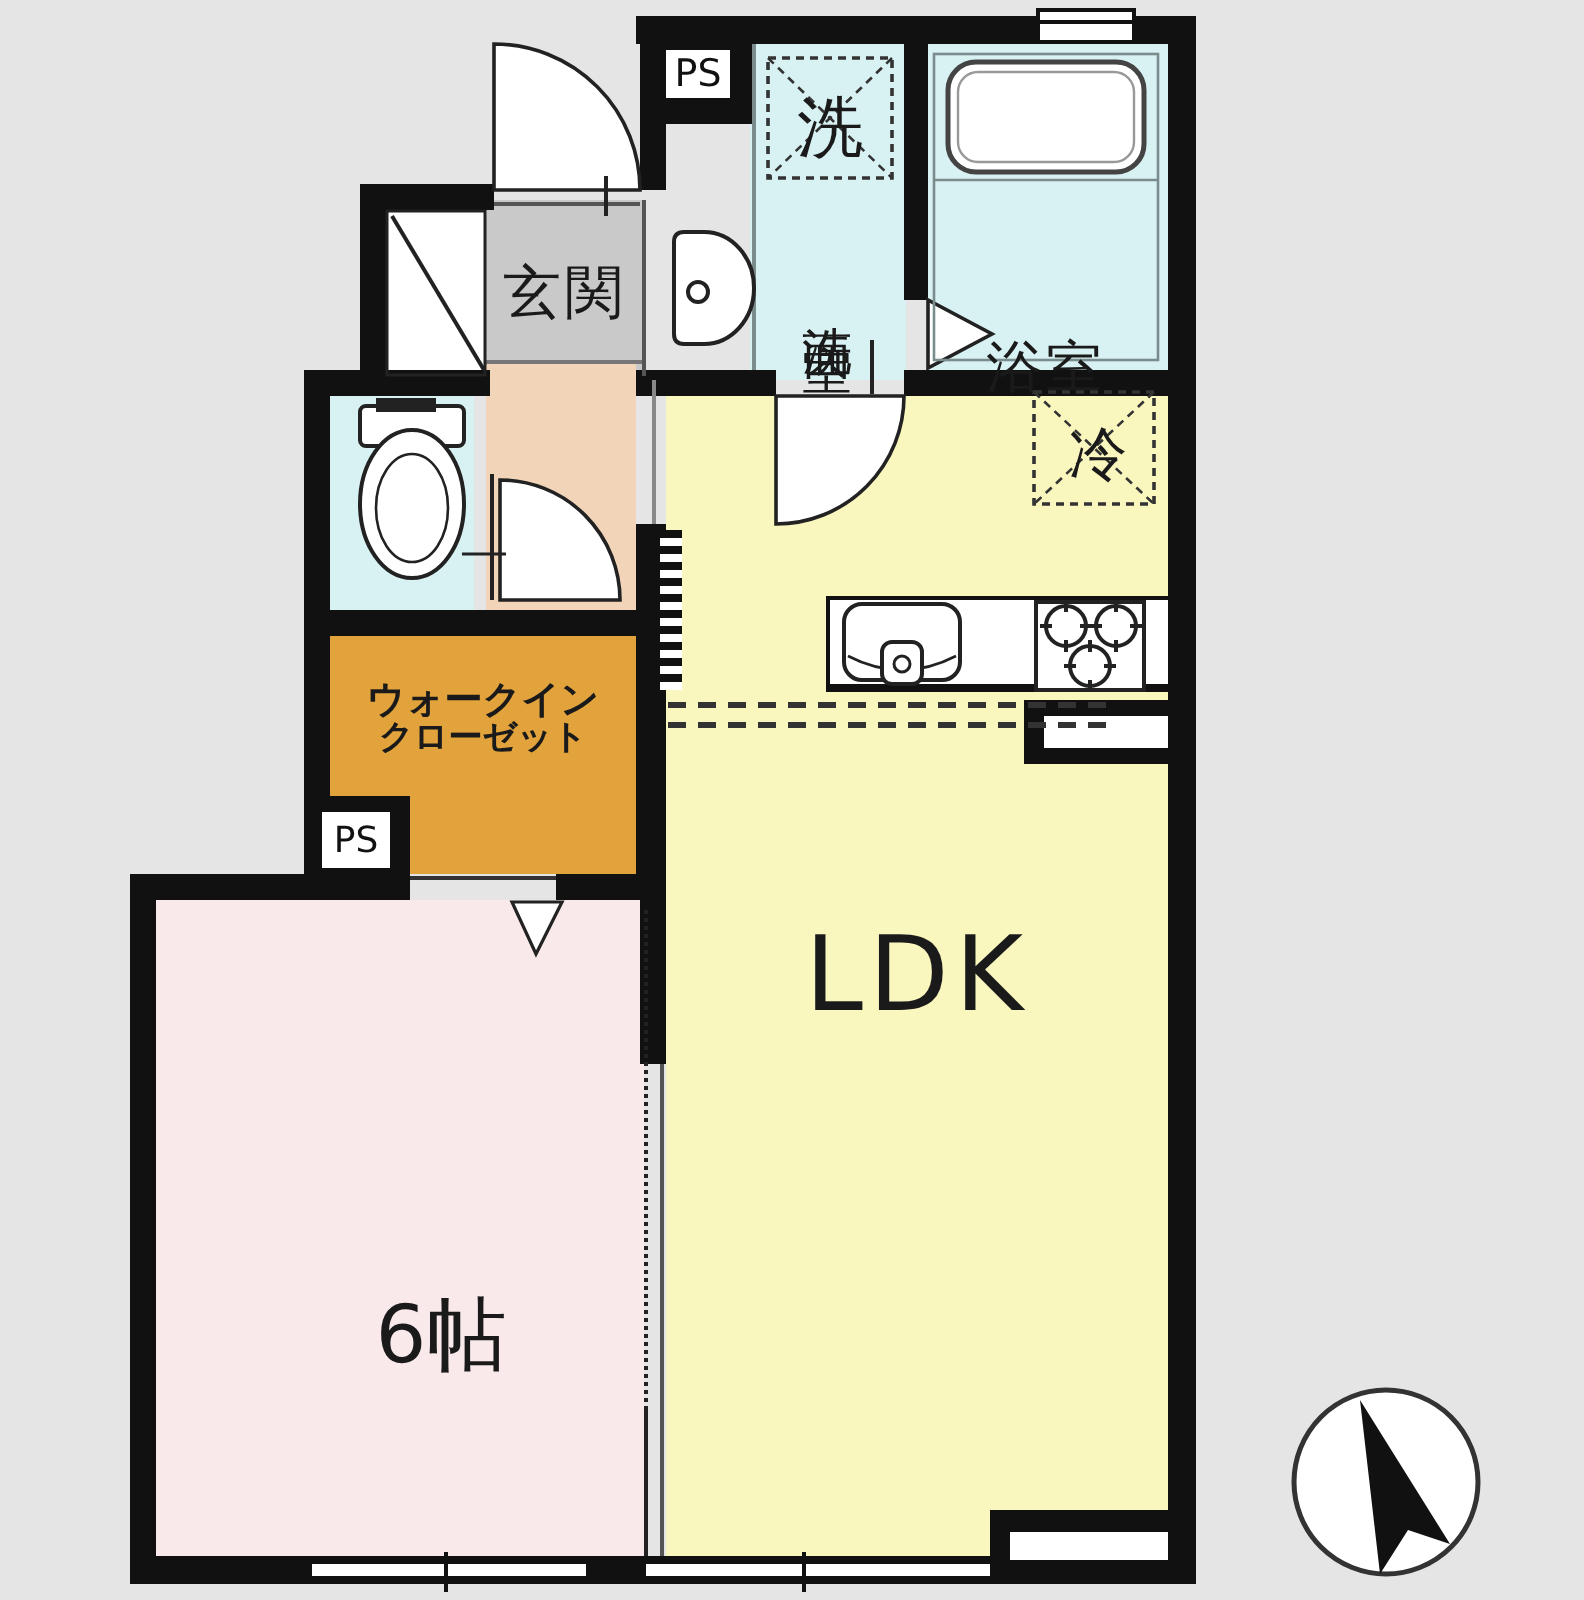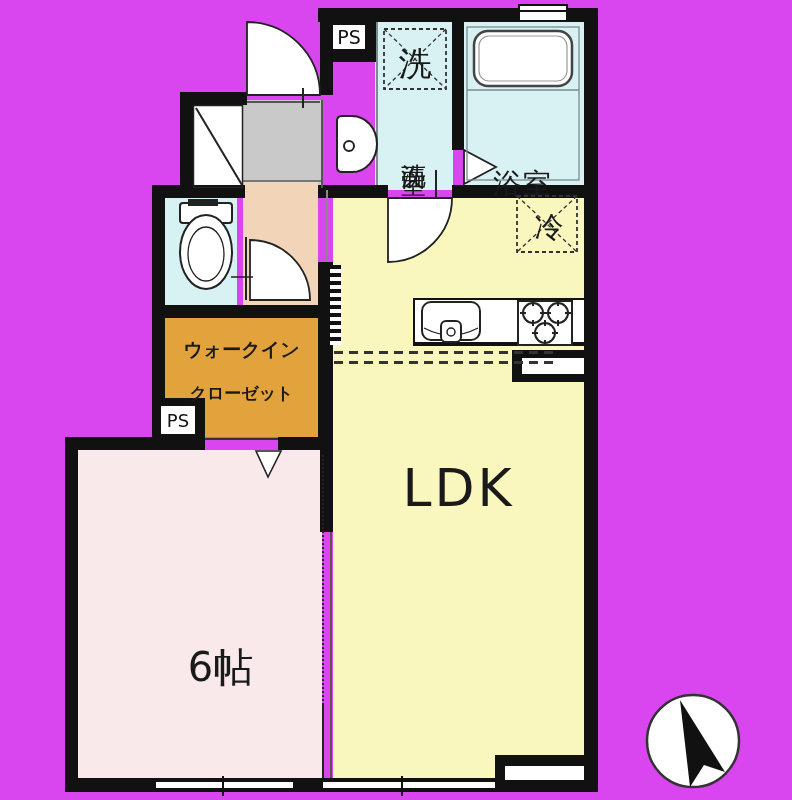--- a/index.html
+++ b/index.html
@@ -1,16 +1,16 @@
 <!DOCTYPE html>
 <html style="--c-wall: #111111; --c-ldk: #FAF7BE; --c-bedroom: #F9E9EB; --c-hall: #F2D5B8; --c-entrance: #C9C9C9; --c-wet: #D8F1F2; --c-closet: #E3A33C;"><head>
 <meta charset="utf-8">
 <style>
   html,body{margin:0;padding:0;background:#fff;}
-  .plan{position:relative;width:792px;height:800px;background:#d946ef;overflow:hidden;
+  .plan{position:relative;width:792px;height:800px;background:#e5e5e5;overflow:hidden;
         font-family:"DejaVu Sans",sans-serif;color:#1a1a1a;}
   .abs{position:absolute;}
   .r{position:absolute;}
   .w{position:absolute;background:var(--c-wall,#111);}
   .room-ldk{background:var(--c-ldk,#FAF7BE);}
   .room-bed{background:var(--c-bedroom,#F9E9EB);}
   .room-hall{background:var(--c-hall,#F2D5B8);}
   .room-ent{background:var(--c-entrance,#C9C9C9);}
   .room-wet{background:var(--c-wet,#D8F1F2);}
   .room-wic{background:var(--c-closet,#E3A33C);}
@@ -158,22 +158,23 @@
       <line x1="545" y1="320" x2="545" y2="326"></line>
         <line x1="545" y1="340" x2="545" y2="345"></line>
       <line x1="532" y1="333" x2="538" y2="333"></line>
         <line x1="552" y1="333" x2="558" y2="333"></line>
     </g>
 
     <circle cx="693" cy="741" r="46" fill="#fff" stroke="#333" stroke-width="2.5"></circle>
     <polygon points="680,700 725,772 704,765 690,787" fill="#111"></polygon>
   </svg>
 
+  <div class="lbl" style="left:243px;top:127px;width:79px;font-size:29px;letter-spacing:2px;">玄関</div>
   <div class="lbl" style="left:384px;top:42px;width:62px;font-size:33px;">洗</div>
   <div class="lbl" style="left:397px;top:94px;height:110px;font-size:25px;writing-mode:vertical-rl;text-orientation:upright;letter-spacing:4px;">洗面室</div>
   <div class="lbl" style="left:464px;top:117px;width:118px;font-size:28px;letter-spacing:2px;margin-top:48px;">浴室</div>
   <div class="lbl" style="left:521px;top:208px;width:56px;font-size:29px;">冷</div>
   <div class="lbl" style="left:165px;top:337px;width:153px;font-size:19px;font-weight:bold;">ウォークイン</div>
-  <div class="lbl" style="left:165px;top:382px;width:153px;font-size:17px;font-weight:bold;">クローゼット</div>
+  <div class="lbl" style="left:165px;top:357px;width:153px;font-size:17px;font-weight:bold;">クローゼット</div>
   <div class="lbl" style="left:78px;top:640px;width:285px;font-size:40px;">6帖</div>
   <div class="lbl" style="left:333px;top:458px;width:251px;font-size:52px;letter-spacing:3px;">LDK</div>
 
 </div>
 
 </body></html>

